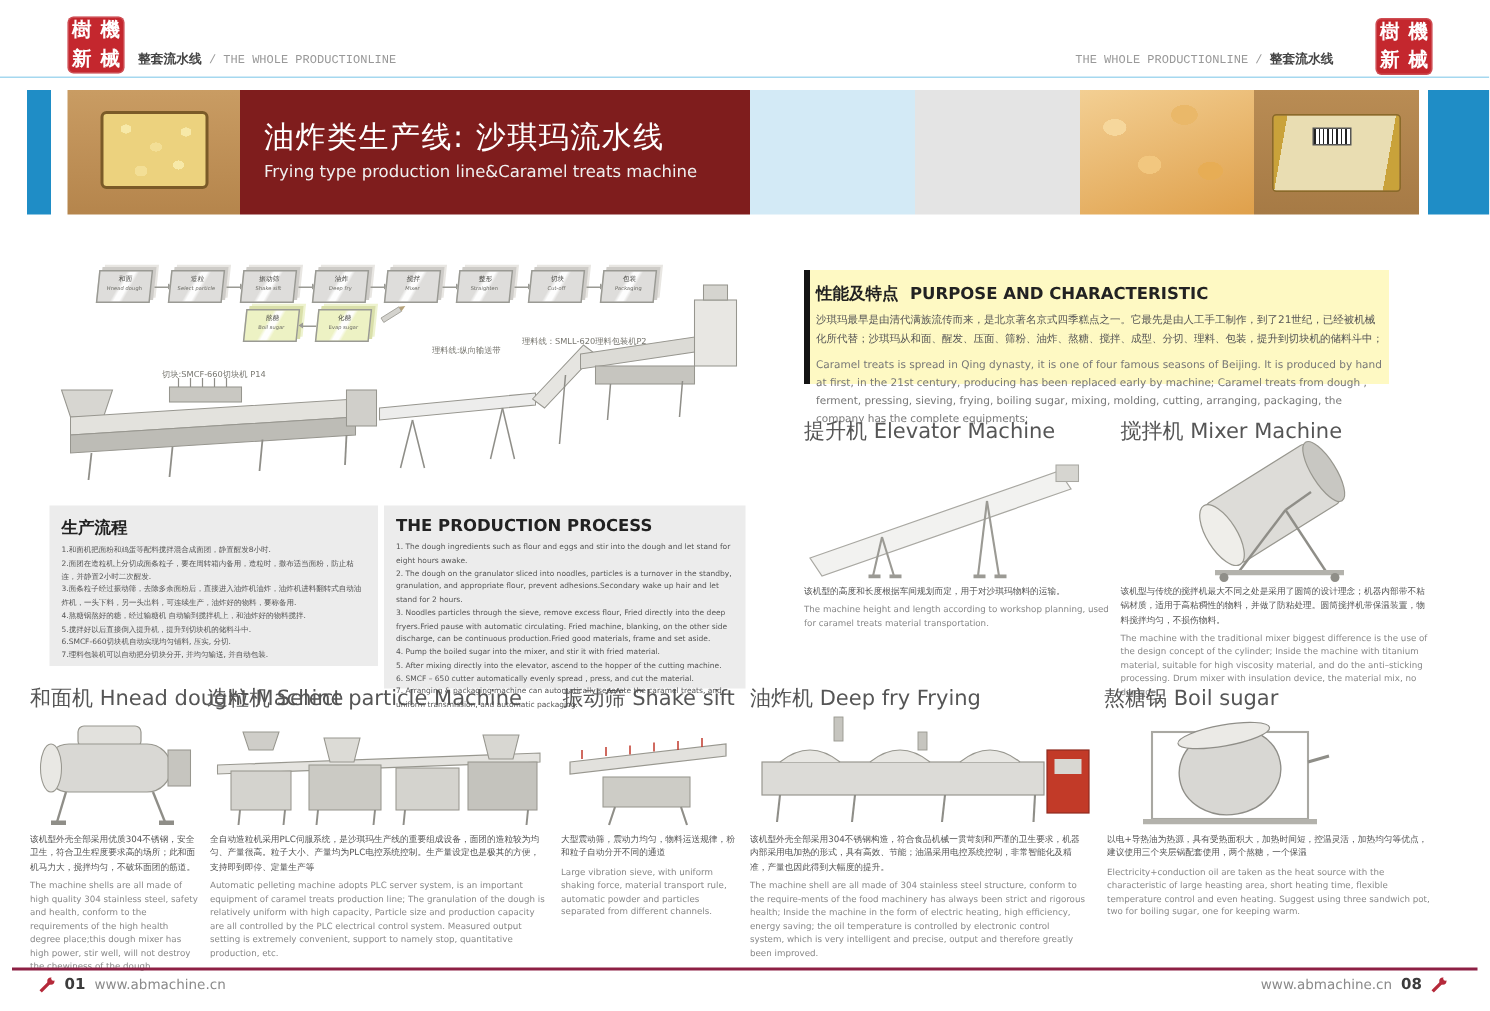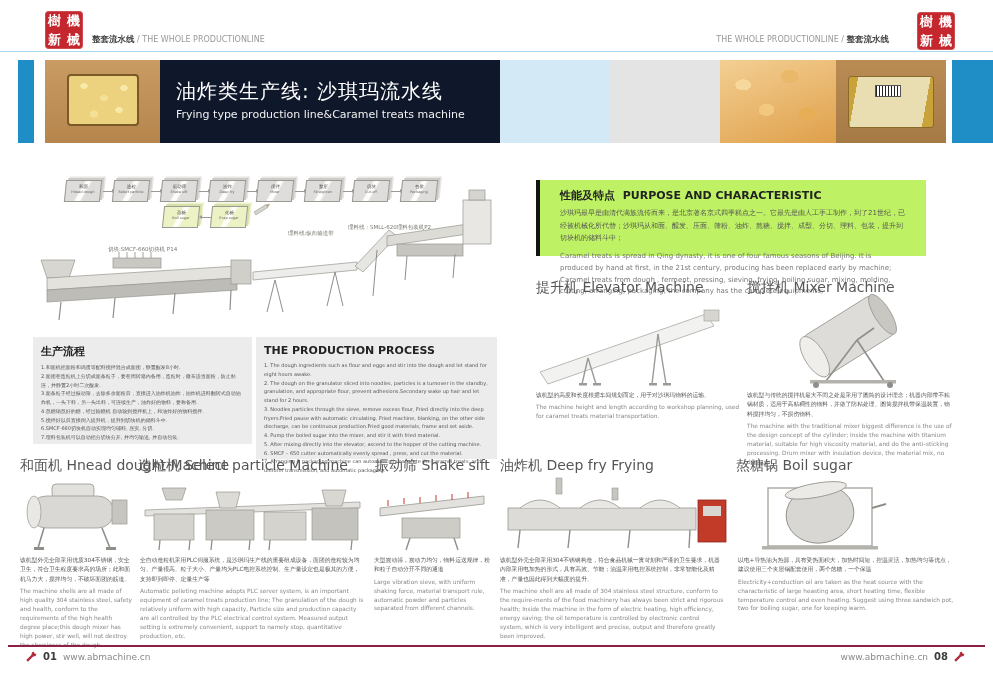--- a/index.html
+++ b/index.html
@@ -12,28 +12,28 @@
   .abs { position:absolute; }
 
   
   .seal {
     width:38px; height:38px; background:#c4272e; border-radius:4px;
     display:grid; grid-template-columns:1fr 1fr; align-items:center;
     color:#fff; font-weight:bold; font-size:13px; text-align:center;
     box-shadow: inset 0 0 0 1px rgba(255,255,255,.18);
   }
   .seal span { line-height:17px; }
-  .tagline { font-size:8px; color:#999; white-space:nowrap; }
+  .tagline { font-size:8px; color:#999; white-space:nowrap;font-family:Liberation Mono, monospace; }
   .tagline .tag-cn { color:#444; font-weight:bold; font-size:8.5px; }
   .toprule { height:1px; background:#aee9e9; background:#a5d8ef; }
 
   
   .banner-block { top:60px; height:83px; }
   .blue { background:#1f8dc6; }
-  .banner-title-block { background:#0f172a; color:#fff; padding:18px 0 0 16px; }
+  .banner-title-block { background:#7f1d1d; color:#fff; padding:18px 0 0 16px; }
   .banner-title { font-size:20px; letter-spacing:1px; }
   .banner-sub { font-size:11px; color:#f0f0f0; margin-top:3px; }
   .photo-sachima { background:linear-gradient(180deg,#c99c63,#b5854c); }
   .photo-sachima .treat {
     position:absolute; left:22px; top:14px; width:72px; height:52px;
     background:
       radial-gradient(6px 5px at 15px 10px,#f7e9a8 60%,transparent 61%),
       radial-gradient(7px 5px at 35px 22px,#f3df96 60%,transparent 61%),
       radial-gradient(6px 5px at 55px 12px,#f7e9a8 60%,transparent 61%),
       radial-gradient(7px 6px at 25px 38px,#f3df96 60%,transparent 61%),
@@ -91,21 +91,21 @@
     right:auto; left:-3px;
     border-left:none; border-right:3px solid #9a9a94;
   }
   .diagram-label { position:absolute; font-size:5.5px; color:#77766f; white-space:nowrap; }
 
   
   .panel { background:#ececec; padding:7px 8px; }
   .sec-title { font-size:11px; font-weight:bold; color:#222; margin-bottom:4px; }
   .sec-list { list-style:none; }
   .sec-list li { font-size:5px; color:#555; line-height:1.75; }
-  .purpose-panel { background:#bef264; border-left:4px solid #141414; padding:8px 20px; }
+  .purpose-panel { background:#fef9c3; border-left:4px solid #141414; padding:8px 4px; }
   .purpose-cn { font-size:7px; color:#555; line-height:1.8; margin-bottom:6px; }
   .purpose-en { font-size:7px; color:#777; line-height:1.7; }
 
   .m-caption { position:absolute; font-size:14px; color:#555; white-space:nowrap; }
   .desc-cn { font-size:5.8px; color:#555; line-height:1.6; margin-bottom:3px; }
   .desc-en { font-size:5.8px; color:#888; line-height:1.55; }
   .desc-col { position:absolute; }
 
   
   .footer-line { position:absolute; left:8px; top:645px; width:977px; height:2px; background:#8d2044; }

